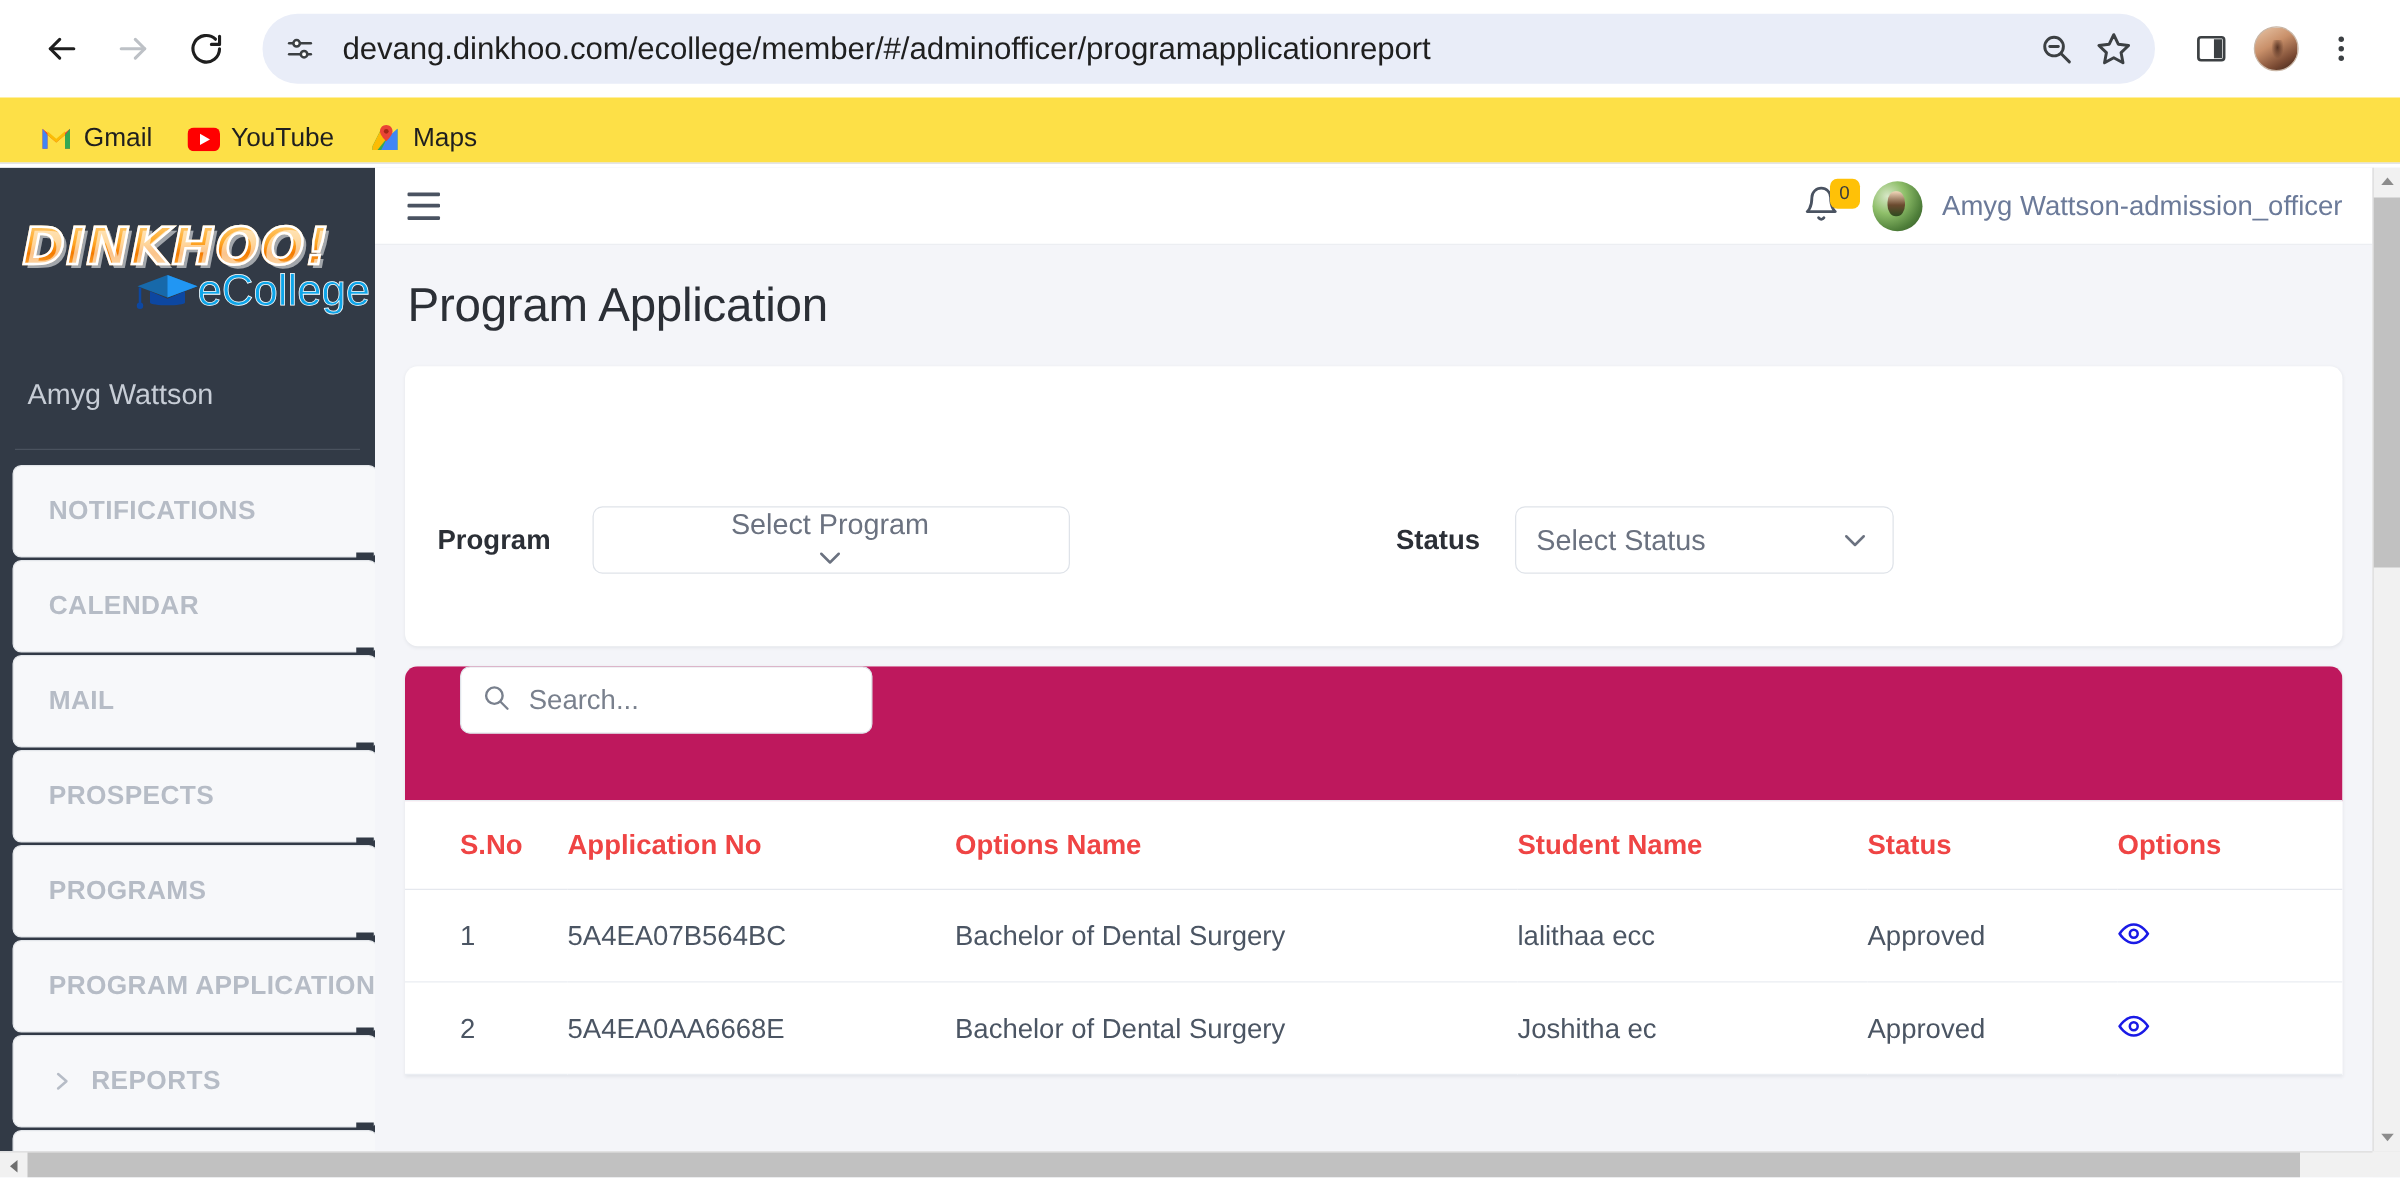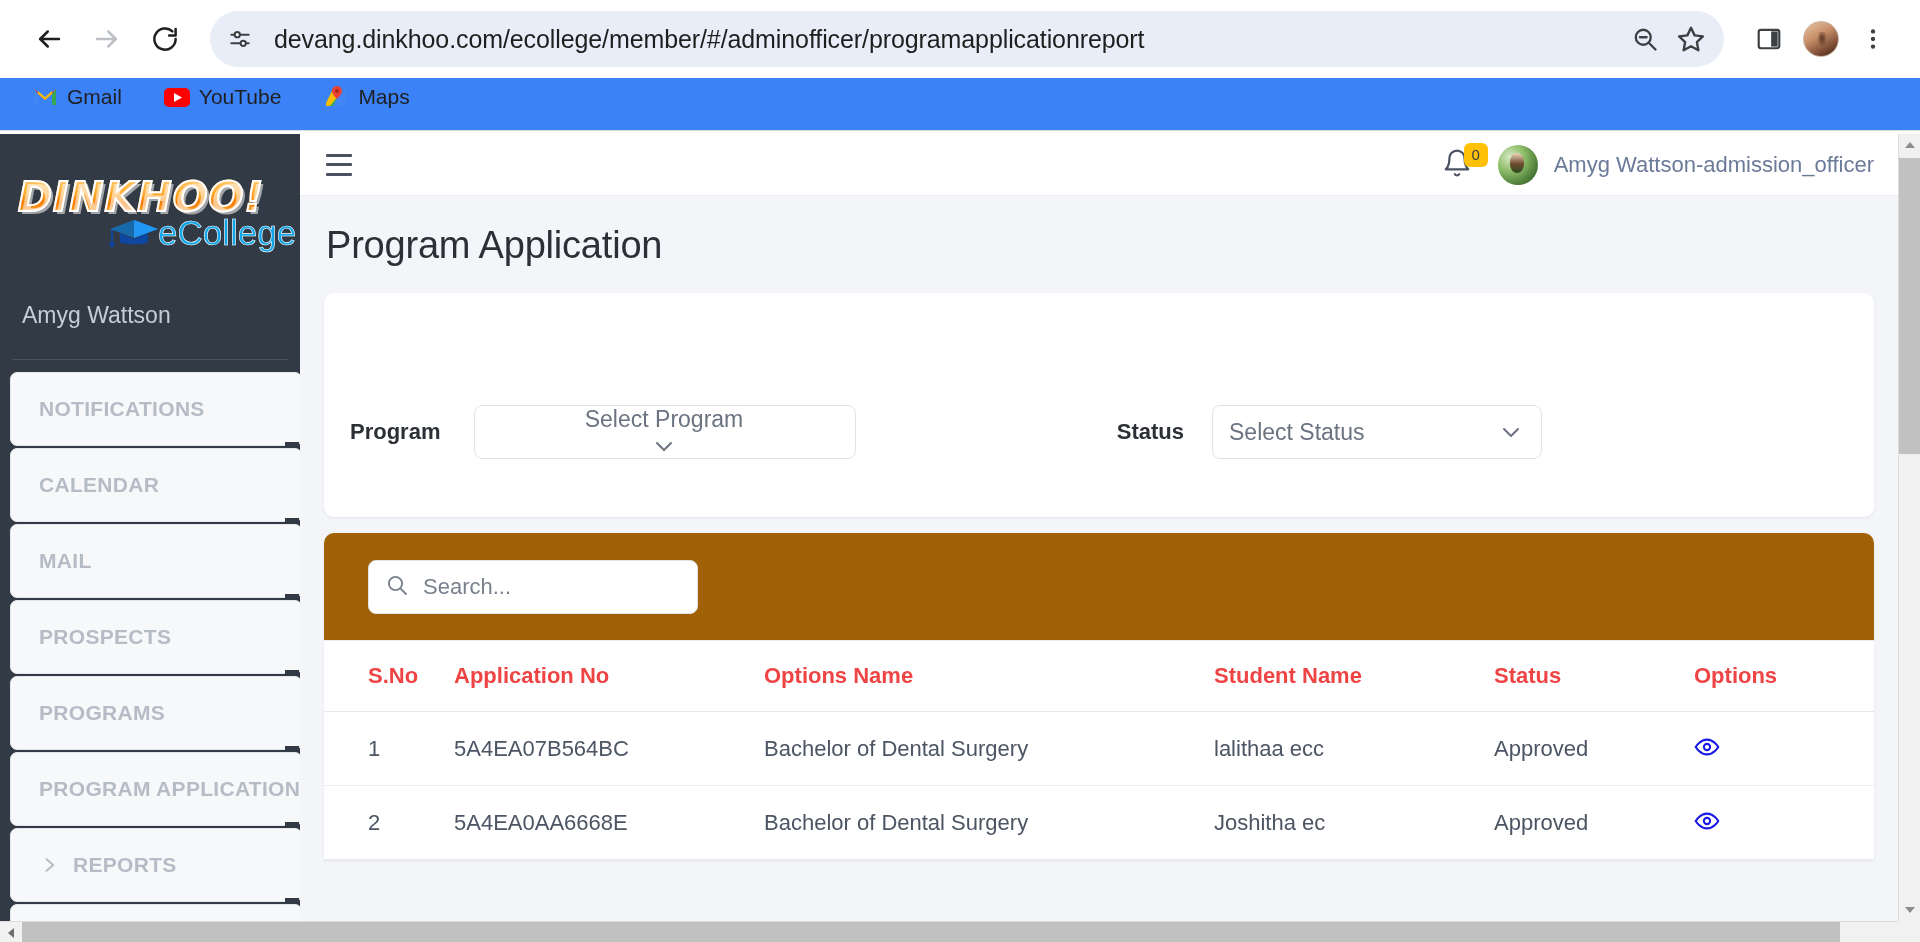--- a/index.html
+++ b/index.html
@@ -57,22 +57,22 @@
     width: 36px; height: 36px; border-radius: 50%;
     background: linear-gradient(150deg,#e8c6a8 0%,#c9906a 40%,#7a4a33 75%,#3a2218 100%);
     border: 1px solid #c9b6a6; position: relative; overflow: hidden;
   }
   .profile-avatar::after {
     content:""; position:absolute; left:38%; top:30%; width:30%; height:45%;
     background: radial-gradient(ellipse at 50% 40%, rgba(60,30,20,.75), rgba(120,70,45,0) 70%);
   }
 
   .bookmarks-bar {
-    height: 52px; display: flex; align-items: flex-start;
-    padding: 0 22px; gap: 22px; background: #3b82f6;
+    height: 52px; display: flex; align-items: flex-end;
+    padding: 0 22px; gap: 8px; background: #fde047;
   }
   .bookmark {
     display: flex; align-items: center; gap: 9px;
     padding: 6px 10px; border-radius: 6px; cursor: pointer;
     font-size: 21px; color: #1f1f1f;
   }
   .bm-ico { width: 26px; height: 26px; flex: 0 0 auto; display:flex; align-items:center; justify-content:center; }
   .chrome-divider { height: 1px; background: #dadce0; width: 100%; }
 
   
@@ -217,26 +217,26 @@
     width: 382px; height: 54px;
     border: 1px solid #dfe3e9; border-radius: 8px;
     background: #ffffff;
     display: flex; align-items: center; justify-content: space-between;
     padding: 0 18px 0 16px; cursor: pointer;
   }
   .select-placeholder { font-size: 23px; color: #6b7280; }
   .sel-chev { width: 24px; height: 24px; flex: 0 0 auto; }
   .fl-program-select { margin-left: 19px; flex-direction: column; }
   .fl-status { margin-left: 250px; width: 78px; text-align: right; }
-  .fl-status-select { margin-left: 28px; width: 330px; }
+  .fl-status-select { margin-left: 28px; width: 303px; }
 
   .table-card { margin-top: 16px; border-radius: 10px 10px 0 0; overflow: hidden; }
   .table-toolbar {
-    height: 108px; background: #a16207;
-    display: flex; align-items: center; padding-left: 44px;
+    height: 108px; background: #be185d;
+    display: flex; padding-left: 44px;
     border-bottom: 1px solid #e9ecf1;
   }
   .search-box {
     width: 330px; height: 54px;
     background: #ffffff; border: 1px solid #dfe3e9; border-radius: 8px;
     display: flex; align-items: center; gap: 14px; padding: 0 16px;
     cursor: text;
   }
   .search-ph { font-size: 22px; color: #79808d; }
   .data-table { width: 100%; border-collapse: collapse; background: #ffffff; }

